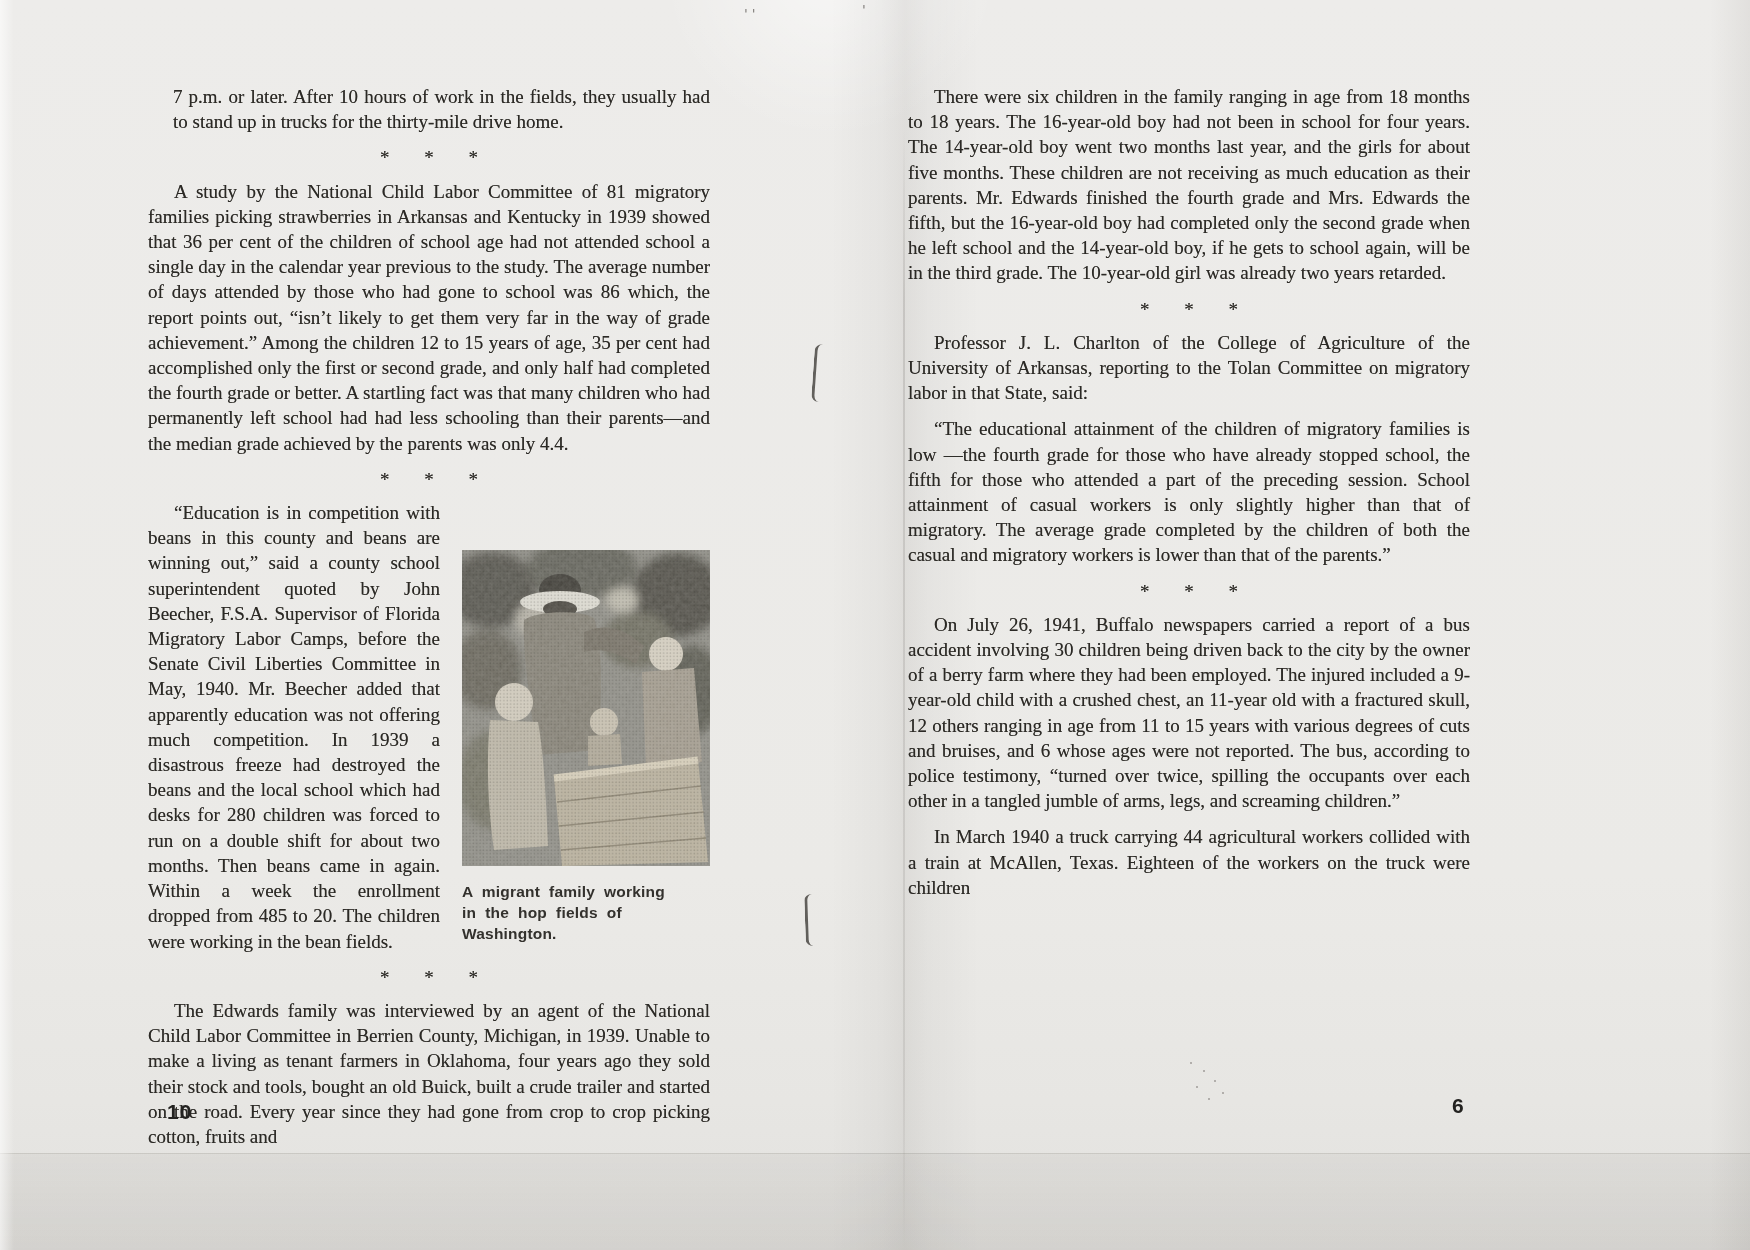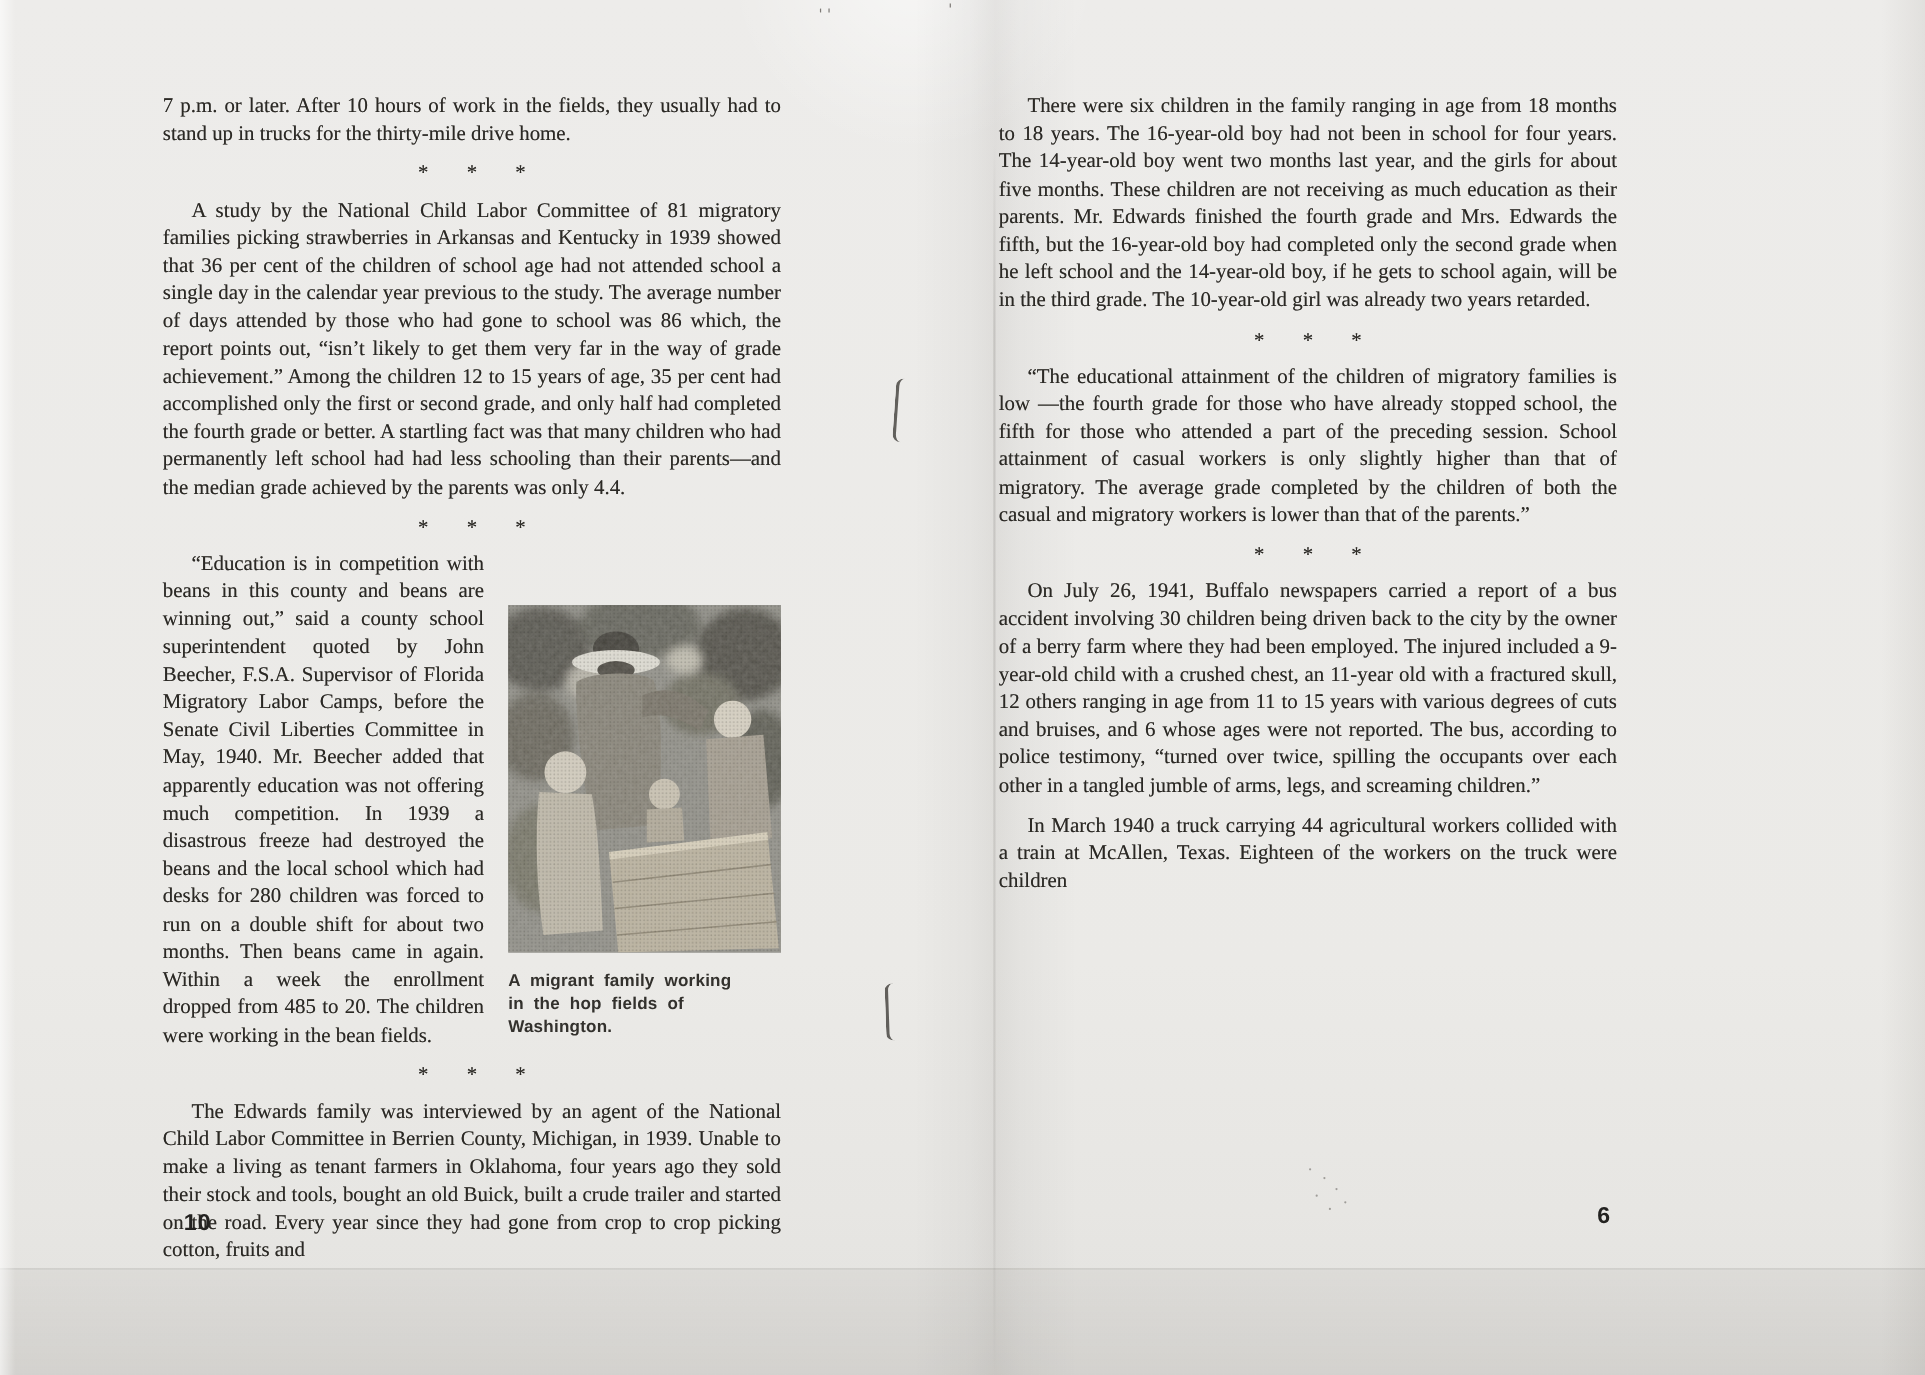--- a/index.html
+++ b/index.html
@@ -52,21 +52,21 @@
 
   .page{
     position:absolute;top:84px;width:562px;
     font-size:19px;line-height:25.2px;color:#2b2925;
     text-align:justify;
     text-shadow:0 0 0.5px rgba(43,41,37,0.55);
   }
   .page-left{left:148px;}
   .page-right{left:908px;}
   .para{margin:0 0 11px;text-indent:26px;}
-  .para.noindent{text-indent:0;}
+  .para.noindent{text-indent:0;margin-left:25px;}
   .sep{
     text-align:center;text-indent:0;word-spacing:30px;
     margin:3px 0 8px;font-size:19px;
   }
   .photo-figure{
     display:block;float:right;width:248px;
     margin:50px 0 1px 22px;
   }
   .photo-svg{display:block;width:248px;height:316px;background:#8f8e88;}
   .caption{
@@ -174,20 +174,21 @@
       <span>“Education is in competition with beans in this county and beans are winning out,” said a county school superintendent quoted by John Beecher, F.S.A. Supervisor of Florida Migratory Labor Camps, before the Senate Civil Liberties Committee in May, 1940. Mr. Beecher added that apparently education was not offering much competition. In 1939 a disastrous freeze had destroyed the beans and the local school which had desks for 280 children was forced to run on a double shift for about two months. Then beans came in again. Within a week the enrollment dropped from 485 to 20. The children were working in the bean fields.</span>
     </div>
 
     <div class="sep">* * *</div>
     <div class="para">The Edwards family was interviewed by an agent of the National Child Labor Committee in Berrien County, Michigan, in 1939. Unable to make a living as tenant farmers in Oklahoma, four years ago they sold their stock and tools, bought an old Buick, built a crude trailer and started on the road. Every year since they had gone from crop to crop picking cotton, fruits and</div>
   </div>
 
   <div class="page page-right">
     <div class="para">There were six children in the family ranging in age from 18 months to 18 years. The 16-year-old boy had not been in school for four years. The 14-year-old boy went two months last year, and the girls for about five months. These children are not receiving as much education as their parents. Mr. Edwards finished the fourth grade and Mrs. Edwards the fifth, but the 16-year-old boy had completed only the second grade when he left school and the 14-year-old boy, if he gets to school again, will be in the third grade. The 10-year-old girl was already two years retarded.</div>
     <div class="sep">* * *</div>
+    <div class="para">Professor J. L. Charlton of the College of Agriculture of the University of Arkansas, reporting to the Tolan Committee on migratory labor in that State, said:</div>
     <div class="para">“The educational attainment of the children of migratory families is low —the fourth grade for those who have already stopped school, the fifth for those who attended a part of the preceding session. School attainment of casual workers is only slightly higher than that of migratory. The average grade completed by the children of both the casual and migratory workers is lower than that of the parents.”</div>
     <div class="sep">* * *</div>
     <div class="para">On July 26, 1941, Buffalo newspapers carried a report of a bus accident involving 30 children being driven back to the city by the owner of a berry farm where they had been employed. The injured included a 9-year-old child with a crushed chest, an 11-year old with a fractured skull, 12 others ranging in age from 11 to 15 years with various degrees of cuts and bruises, and 6 whose ages were not reported. The bus, according to police testimony, “turned over twice, spilling the occupants over each other in a tangled jumble of arms, legs, and screaming children.”</div>
     <div class="para">In March 1940 a truck carrying 44 agricultural workers collided with a train at McAllen, Texas. Eighteen of the workers on the truck were children</div>
   </div>
 
   <div class="pagenum pagenum-left">10</div>
   <div class="pagenum pagenum-right">6</div>
 
 </div>

